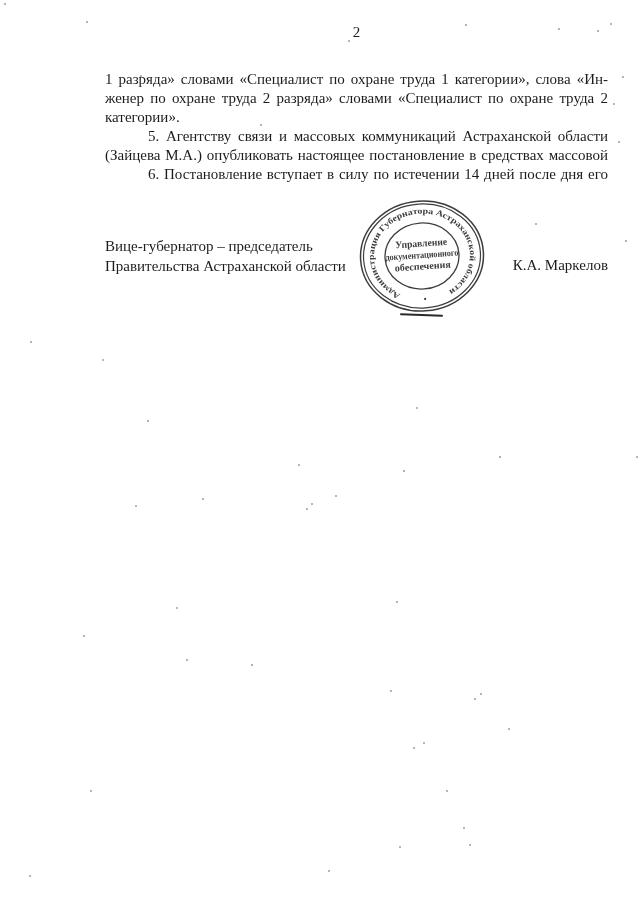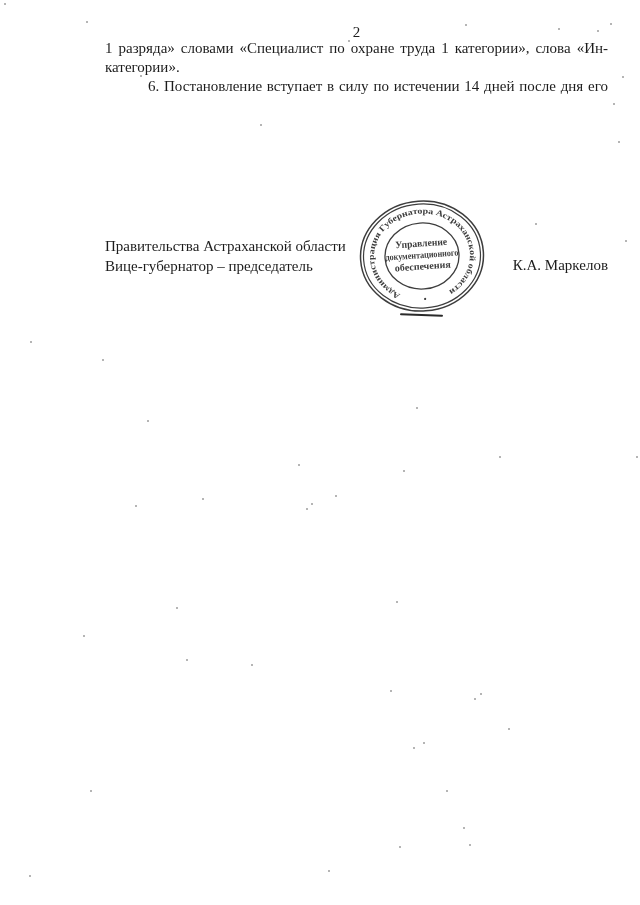--- a/index.html
+++ b/index.html
@@ -16,21 +16,21 @@
     color: #1c1c1c;
   }
   .page-number {
     position: absolute;
     left: 105px; top: 24px; width: 503px;
     text-align: center;
     font-size: 15px;
   }
   .body-text {
     position: absolute;
-    left: 105px; top: 39px; width: 503px;
+    left: 105px; top: 70px; width: 503px;
     font-size: 15px;
     line-height: 19px;
   }
   .body-text .line {
     text-align: justify;
     text-align-last: justify;
   }
   .body-text .line.end { text-align-last: auto; }
   .body-text .line.indent { text-indent: 43px; }
   .signature {
@@ -69,27 +69,30 @@
 </style>
 </head>
 <body>
 
 <div class="paper">
 
   <div class="page-number">2</div>
 
   <div class="body-text">
       <div class="line">1 разряда» словами «Специалист по охране труда 1 категории», слова «Ин-</div>
+      <div class="line">женер по охране труда 2 разряда» словами «Специалист по охране труда 2</div>
       <div class="line end">категории».</div>
+      <div class="line indent">5. Агентству связи и массовых коммуникаций Астраханской области</div>
+      <div class="line">(Зайцева М.А.) опубликовать настоящее постановление в средствах массовой</div>
       <div class="line indent">6. Постановление вступает в силу по истечении 14 дней после дня его</div>
     </div>
 
   <div class="signature">
+    <div>Вице-губернатор – председатель</div>
     <div>Правительства Астраханской области</div>
-    <div>Вице-губернатор – председатель</div>
     <div class="sig-name">К.А. Маркелов</div>
   </div>
 
   <svg class="stamp" width="132" height="120" viewBox="0 0 132 120" color="#2d2d2d">
     <g transform="rotate(-4 66 59)">
       <ellipse cx="66" cy="59" rx="61.5" ry="55" fill="none" stroke="currentColor" stroke-width="1.5"></ellipse>
       <ellipse cx="66" cy="59" rx="58.5" ry="52" fill="none" stroke="currentColor" stroke-width="1.2"></ellipse>
       <ellipse cx="66" cy="59" rx="37" ry="33" fill="none" stroke="currentColor" stroke-width="1.3"></ellipse>
       <path id="ringPath" d="M 42 95.8 A 48 42.5 0 1 1 90 95.8" fill="none"></path>
       <text font-size="8.4" font-weight="600" fill="currentColor">

